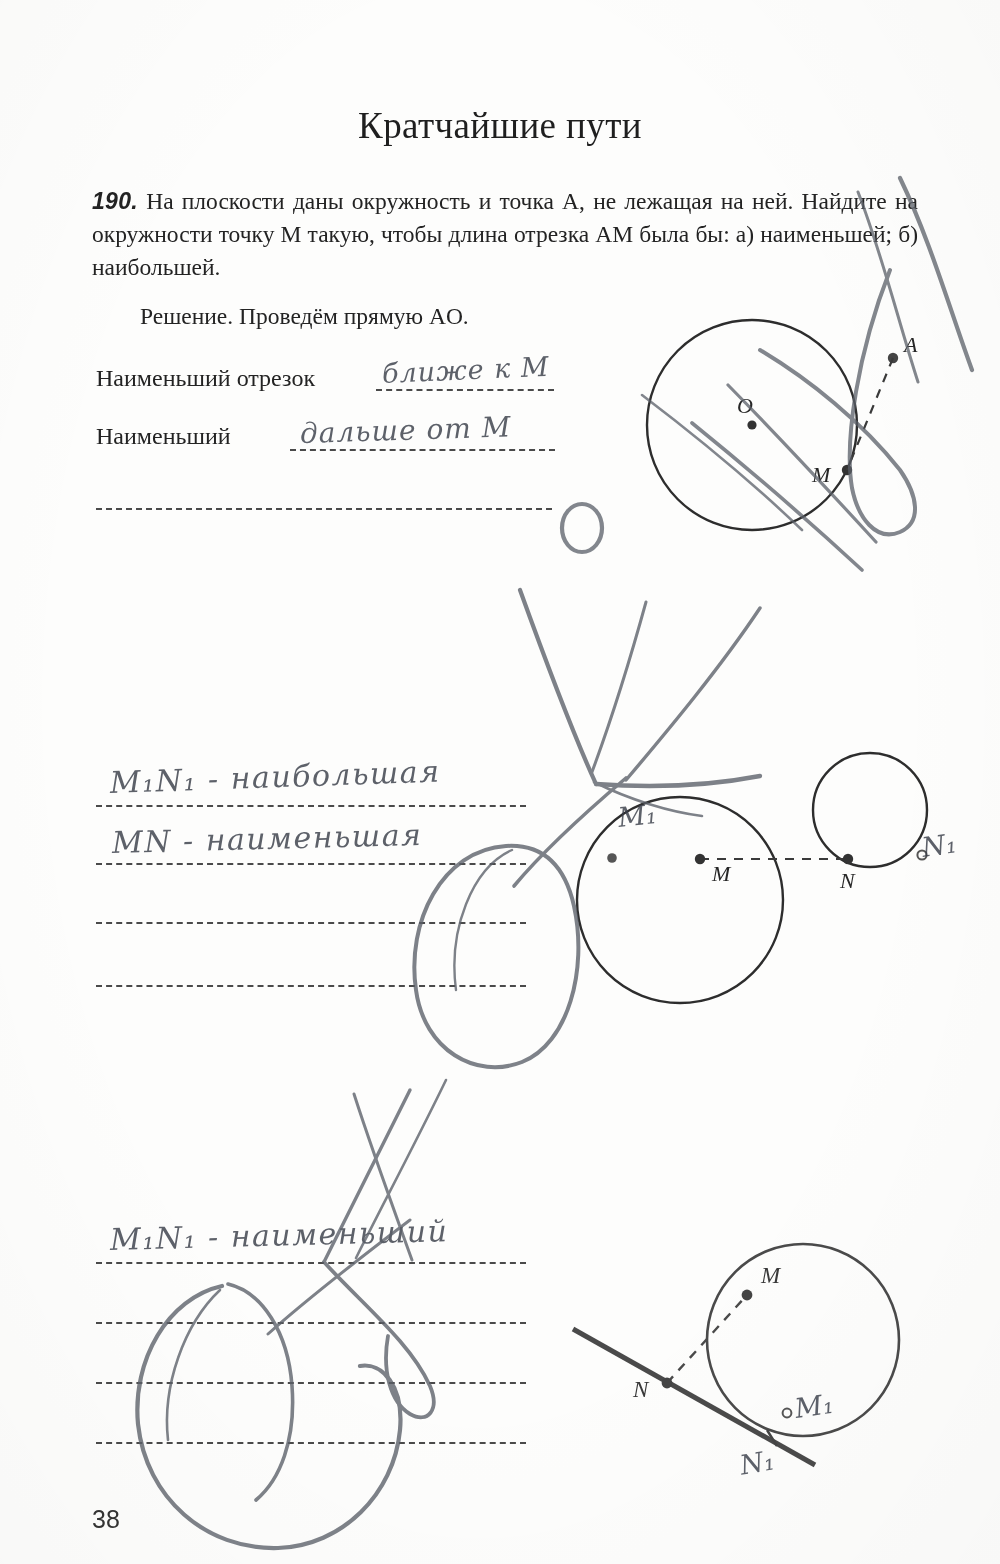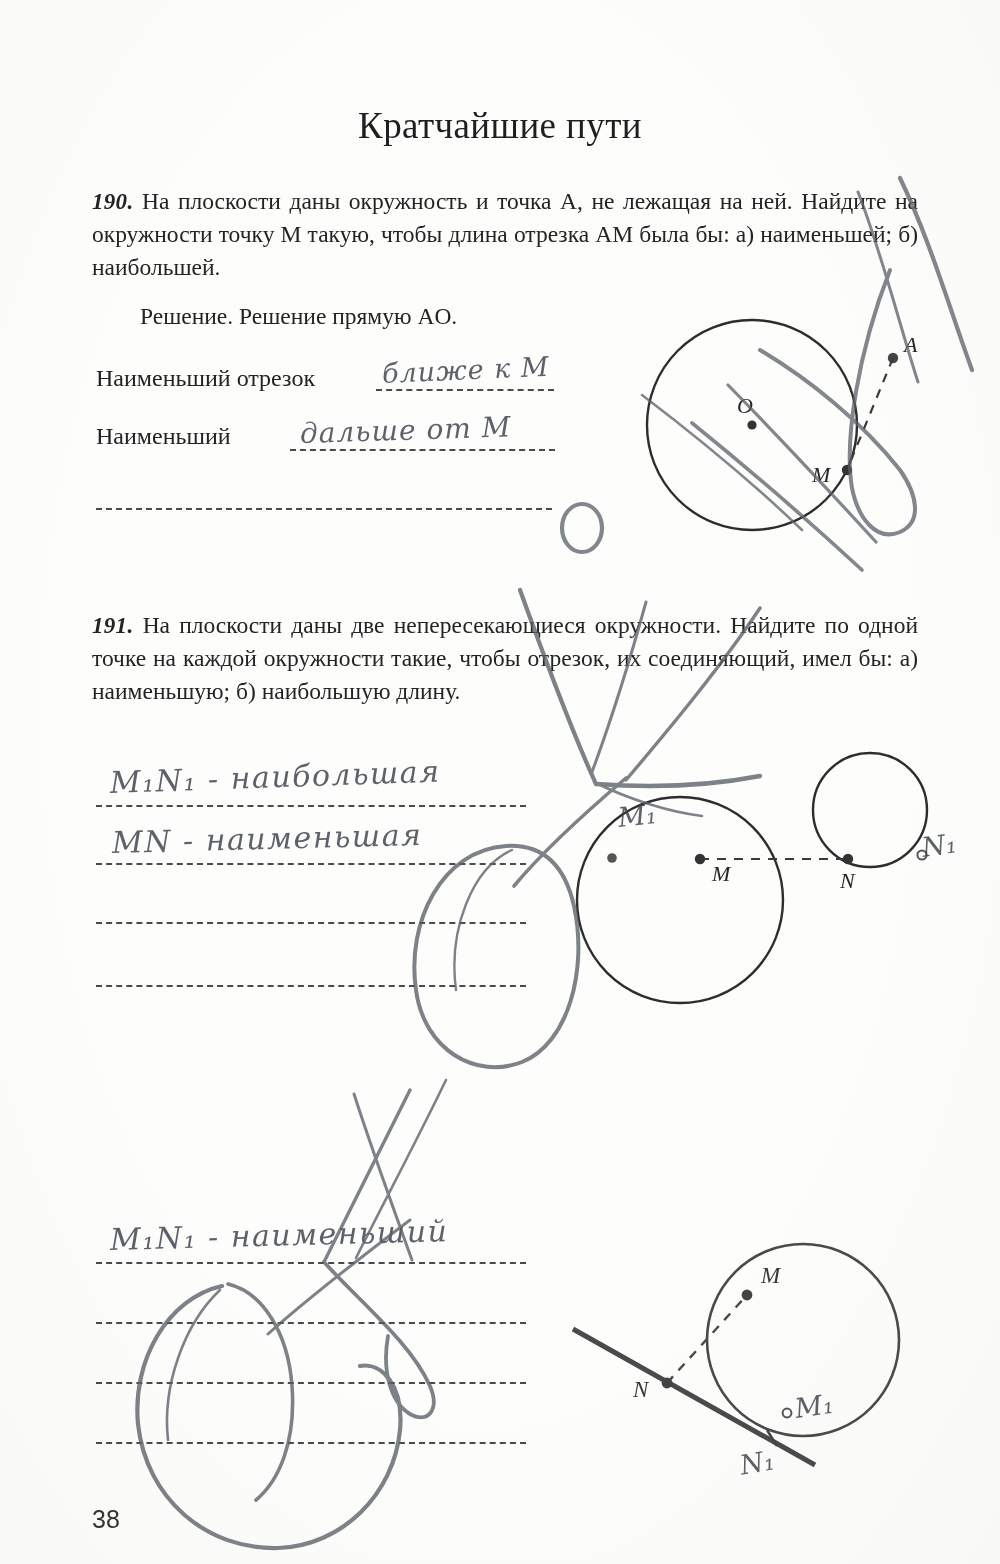--- a/index.html
+++ b/index.html
@@ -40,21 +40,21 @@
   .problem {
     position: absolute;
     font-size: 23.5px;
     line-height: 33px;
     text-align: justify;
     color: #232323;
   }
   .pnum {
     font-weight: bold;
     font-style: italic;
-    font-family: Liberation Serif, serif;
+    font-family: Liberation Sans, sans-serif;
     font-size: 23px;
     letter-spacing: 0.3px;
   }
 
   .solution-line {
     position: absolute;
     font-size: 23.5px;
     color: #232323;
   }
   .sol-word { }
@@ -109,21 +109,21 @@
 
   <div class="title">Кратчайшие пути</div>
 
   <div class="problem" style="left:92px; top:185px; width:826px;">
     <span class="pnum">190.</span>
     <span>На плоскости даны окружность и точка A, не лежащая на ней. Найдите на окружности точку M такую, чтобы длина отрезка AM была бы: а) наименьшей; б) наибольшей.</span>
   </div>
 
   <div class="solution-line" style="left:140px; top:303px;">
     <span class="sol-word">Решение.</span>
-    <span>Решение прямую AO.</span>
+    <span>Проведём прямую AO.</span>
   </div>
 
   <div class="label-line" style="left:96px; top:365px;">Наименьший отрезок</div>
   <div class="rule" style="left:376px; top:389px; width:178px;"></div>
   <div class="hand" style="left:382px; top:358px; font-size:27px; transform: rotate(-2.5deg); letter-spacing:1px;">ближе к М</div>
 
   <div class="label-line" style="left:96px; top:423px;">Наименьший</div>
   <div class="rule" style="left:290px; top:449px; width:265px;"></div>
   <div class="hand" style="left:300px; top:417px; font-size:28px; transform: rotate(-1.8deg); letter-spacing:1px;">дальше от М</div>
 
@@ -152,24 +152,20 @@
         <path d="M258 22 C 282 84, 298 150, 318 212" stroke-width="3"></path>
         <path d="M160 180 C 210 210, 262 252, 300 300 C 318 326, 322 352, 300 362 C 276 372, 258 348, 252 318 C 244 270, 258 182, 290 100" stroke-width="4"></path>
         <path d="M128 215 C 180 268, 232 324, 276 372" stroke-width="3.2"></path>
         <path d="M92 253 C 150 300, 210 352, 262 400" stroke-width="3.6"></path>
         <path d="M42 225 C 96 266, 152 312, 202 360" stroke-width="2.6"></path>
         <ellipse cx="-18" cy="358" rx="20" ry="24" stroke-width="4.2"></ellipse>
       </g>
     </svg>
   </div>
 
-  <div class="problem" style="left:92px; top:609px; width:826px;">
-    <span class="pnum">191.</span>
-    <span>На плоскости даны две непересекающиеся окружности. Найдите по одной точке на каждой окружности такие, чтобы отрезок, их соединяющий, имел бы: а) наименьшую; б) наибольшую длину.</span>
-  </div>
 
   <div class="rule" style="left:96px; top:805px; width:430px;"></div>
   <div class="hand" style="left:110px; top:765px; font-size:30px; transform: rotate(-2deg); letter-spacing:1.5px;">М₁N₁ - наибольшая</div>
 
   <div class="rule" style="left:96px; top:863px; width:430px;"></div>
   <div class="hand" style="left:112px; top:825px; font-size:30px; transform: rotate(-1.5deg); letter-spacing:1.5px;">МN - наименьшая</div>
 
   <div class="rule" style="left:96px; top:922px; width:430px;"></div>
   <div class="rule" style="left:96px; top:985px; width:430px;"></div>
 

